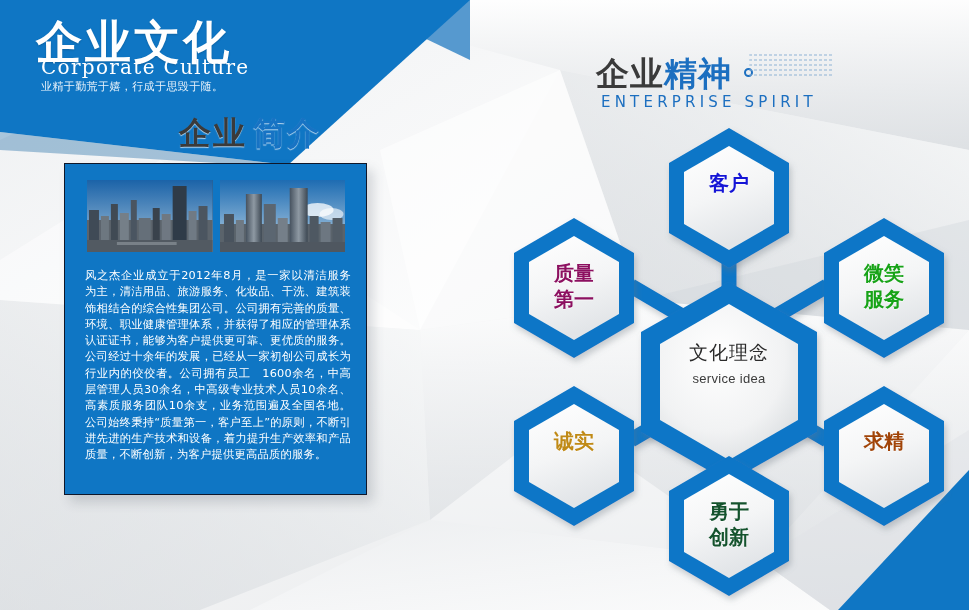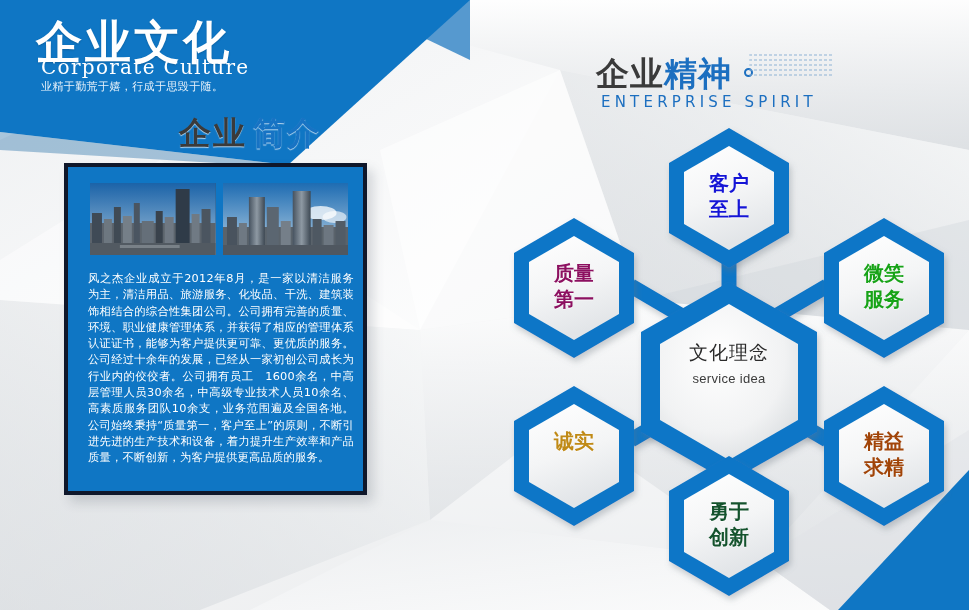--- a/index.html
+++ b/index.html
@@ -44,21 +44,21 @@
     text-shadow:0 1px 1px rgba(255,255,255,.7);
     margin-left:26px;
   }
   .intro-head .dark{color:#3a3a3a;}
   .intro-head .blue{color:#1773c4;margin-left:6px;}
 
   
   .card{
     position:absolute;left:64px;top:163px;width:303px;height:332px;
     background:#0f76c4;
-    border:4px solid #0f172a;
+    border:1px solid #0f172a;
     box-shadow:6px 7px 11px rgba(60,70,85,.20);
     box-sizing:border-box;
   }
   .photos{position:absolute;left:22px;top:16px;width:258px;height:72px;display:flex;gap:7px;}
   .photo{flex:1;height:72px;overflow:hidden;position:relative;background:#2a5e8c;}
   .photo svg{display:block;width:100%;height:100%;}
   .card-body{
     position:absolute;left:20px;top:104px;width:266px;
     font-family:"DejaVu Sans","Liberation Sans",sans-serif;
     font-size:11.3px;line-height:16.3px;color:#ffffff;
@@ -315,39 +315,37 @@
 
         <g>
           <polygon points="240,338 300,373 300,443 240,478 180,443 180,373" fill="#0d76c7"></polygon>
           <polygon points="240,356 285,382 285,434 240,460 195,434 195,382" fill="url(#hexfill)"></polygon>
         </g>
       </g>
     </svg>
 
     <div class="hexlabel" style="left:190px;top:52px;width:100px;color:#1414d6;">
       <div>客户</div>
-      <div>至上</div>
     </div>
 
     <div class="hexlabel" style="left:35px;top:142px;width:100px;color:#8c1060;">
       <div>质量</div>
       <div>第一</div>
     </div>
 
     <div class="hexlabel" style="left:345px;top:142px;width:100px;color:#17a317;">
       <div>微笑</div>
       <div>服务</div>
     </div>
 
     <div class="hexlabel" style="left:35px;top:310px;width:100px;color:#c08a16;">
       <div>诚实</div>
     </div>
 
     <div class="hexlabel" style="left:345px;top:310px;width:100px;color:#a14408;">
-      <div>精益</div>
       <div>求精</div>
     </div>
 
     <div class="hexlabel" style="left:190px;top:380px;width:100px;color:#14532d;">
       <div>勇于</div>
       <div>创新</div>
     </div>
 
     <div class="center-cn" style="left:180px;top:222px;width:120px;">文化理念</div>
     <div class="center-en" style="left:170px;top:253px;width:140px;">service idea</div>

